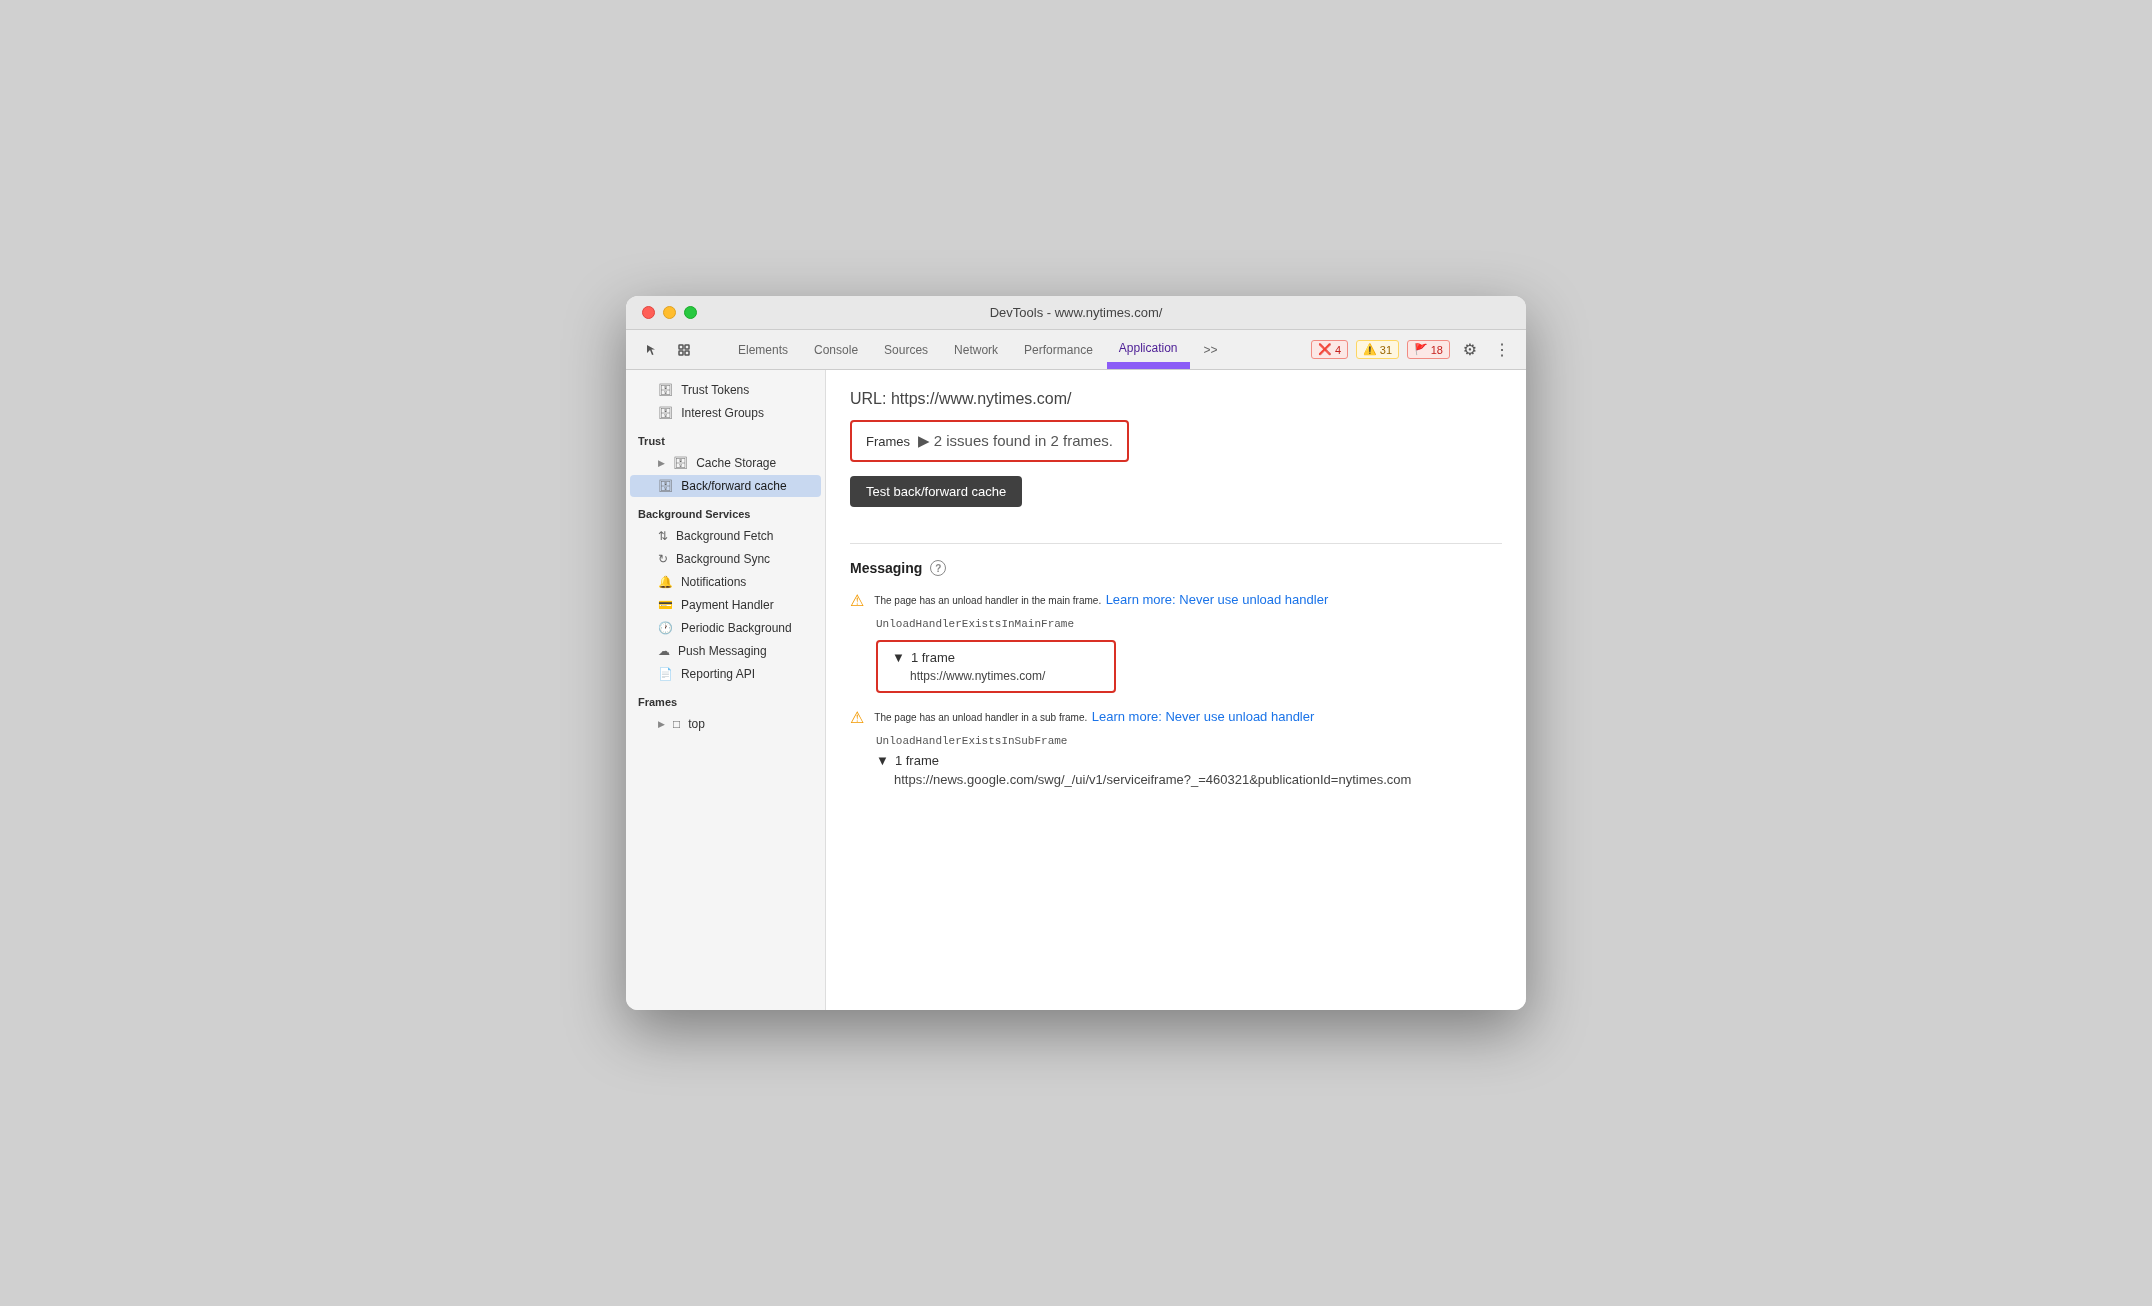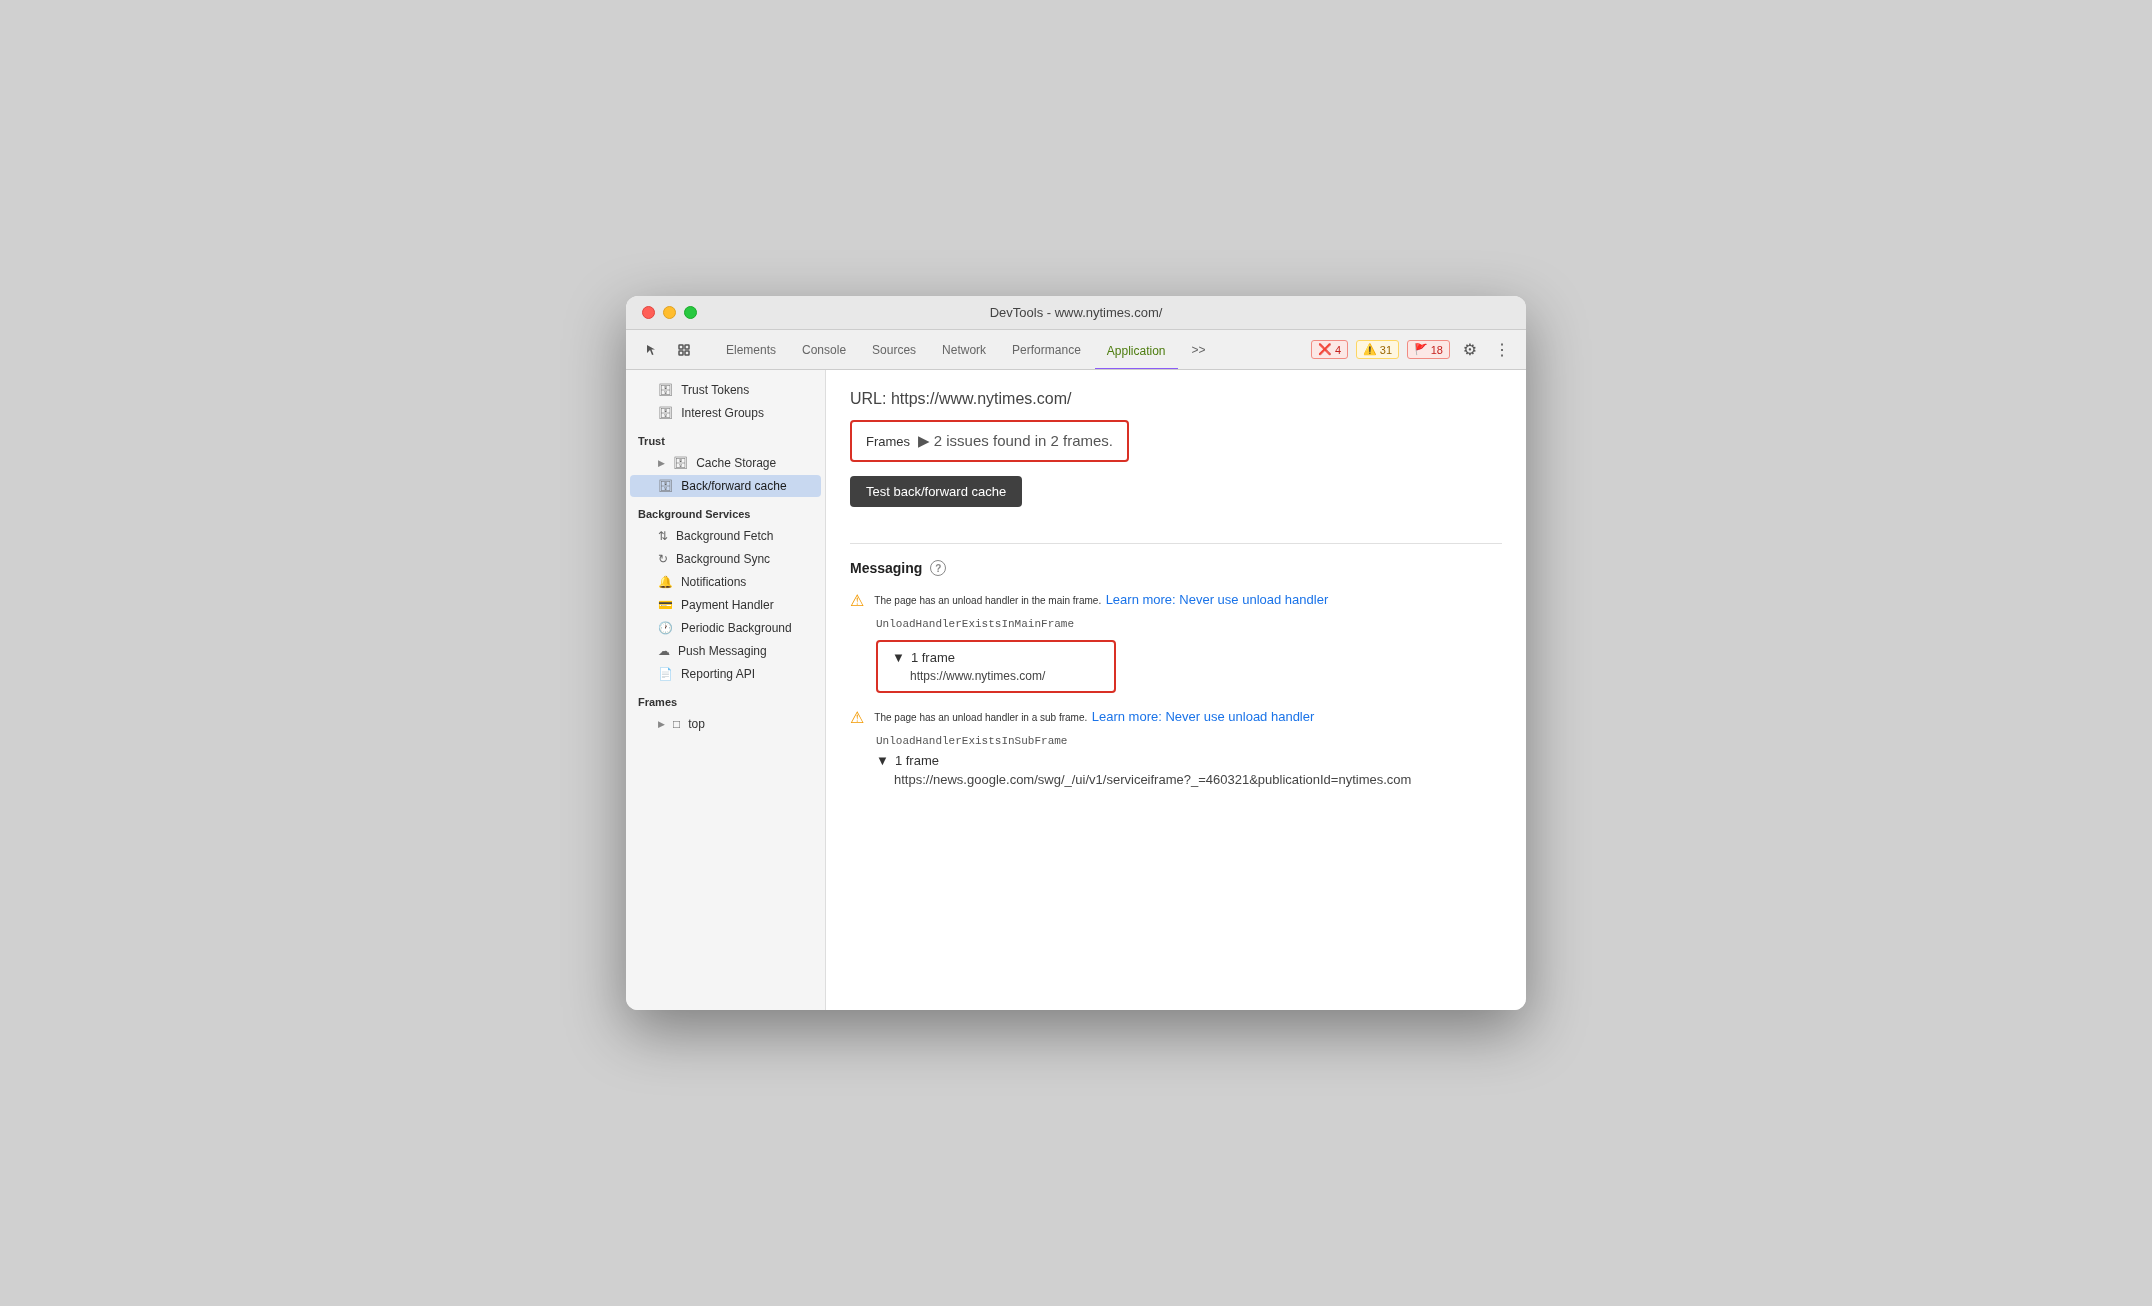--- a/index.html
+++ b/index.html
@@ -51,21 +51,21 @@
       text-align: center;
     }
     
     .toolbar {
       background: #f0f0f0;
       border-bottom: 1px solid #ccc;
       display: flex;
       align-items: center;
       padding: 0 12px;
       height: 40px;
-      gap: 8px;
+      gap: 20px;
     }
     .toolbar-icons {
       display: flex;
       gap: 4px;
       margin-right: 8px;
     }
     .toolbar-icon-btn {
       width: 28px;
       height: 28px;
       display: flex;
@@ -89,22 +89,22 @@
       height: 36px;
       display: flex;
       align-items: center;
       font-size: 12px;
       color: #666;
       cursor: pointer;
       border-bottom: 2px solid transparent;
       white-space: nowrap;
     }
     .toolbar-tab.active {
-      color: #4d7c0f;
-      border-bottom: 1px solid #8b5cf6;
+      color: #4c1d95;
+      border-bottom: 7px solid #8b5cf6;
     }
     .toolbar-right {
       margin-left: auto;
       display: flex;
       align-items: center;
       gap: 8px;
     }
     .error-badge {
       display: flex;
       align-items: center;

